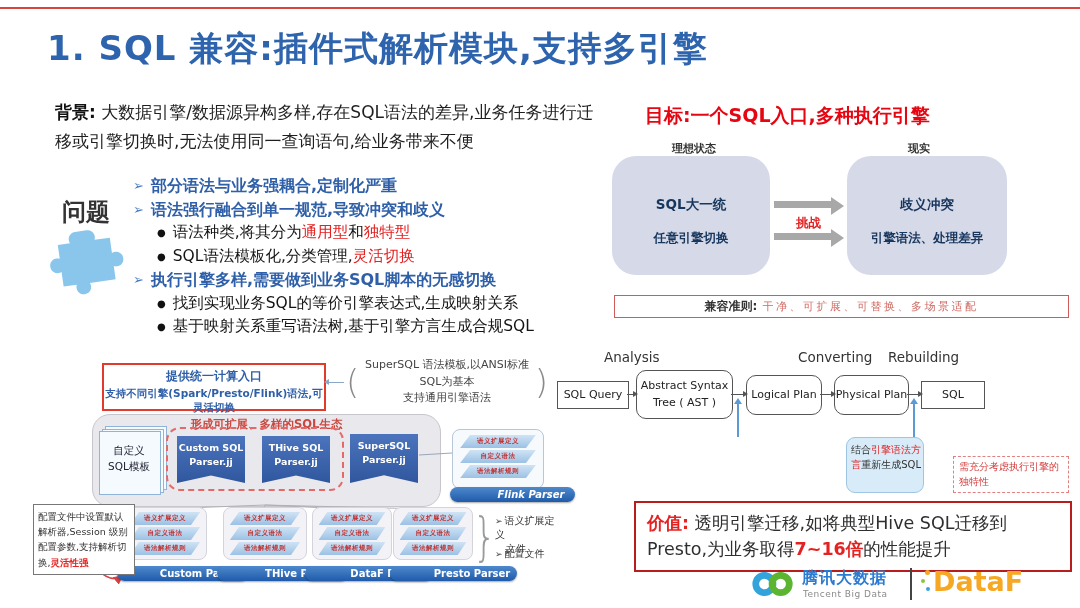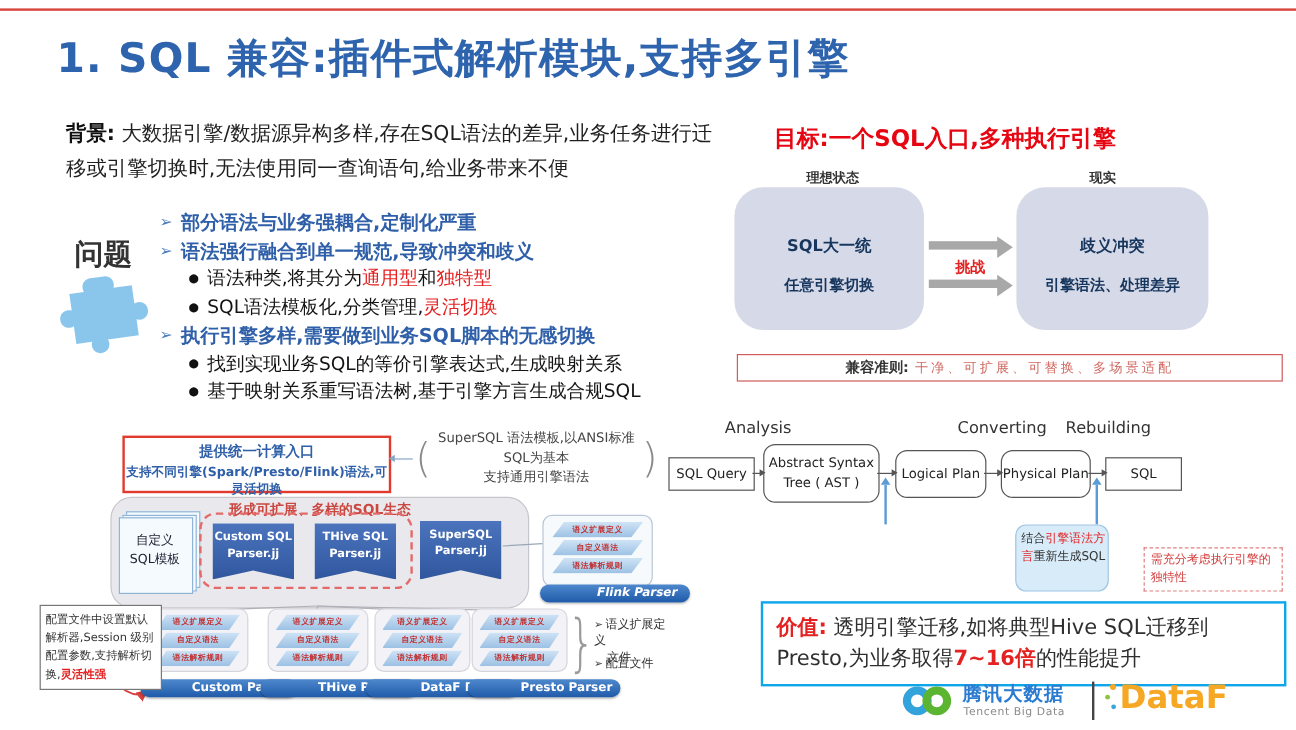--- a/index.html
+++ b/index.html
@@ -40,21 +40,21 @@
   .fa{border-top:1.2px solid #555;}
   .fa:after{content:"";position:absolute;right:-2px;top:-4px;width:0;height:0;
             border:3.5px solid transparent;border-left:5.5px solid #555;border-right:0;}
   .ua{width:2px;background:#5b9bd5;}
   .ua:before{content:"";position:absolute;top:-6px;left:-3px;width:0;height:0;
              border:4px solid transparent;border-bottom:6px solid #5b9bd5;border-top:0;}
   .cloud{background:#d8ebf8;border:1px solid #9ec6e4;border-radius:9px;font-size:10px;line-height:1.5;
          text-align:center;padding:4px 2px;color:#333;}
   .caut{border:1px dashed #e08080;color:#d43c3c;font-size:10px;line-height:1.45;padding:3px 5px;}
   
-  .value{border:2px solid #0ea5e9;padding:7px 11px;font-size:17.5px;line-height:1.5;color:#2f2f2f;}
+  .value{border:2px solid #b91c1c;padding:7px 11px;font-size:17.5px;line-height:1.5;color:#2f2f2f;}
   
   .entry{border:2px solid #e23b2e;text-align:center;color:#2e5fa8;font-weight:bold;padding-top:3px;}
   .entry .e1{font-size:12px;} .entry .e2{font-size:10.5px;margin-top:2px;}
   .bracketnote{display:flex;align-items:center;}
   .paren{font-size:34px;font-weight:200;color:#8a8a8a;line-height:30px;}
   .bn-text{font-size:11px;color:#444;text-align:center;line-height:1.5;flex:1;}
   .la{border-top:1.2px solid #8aa7c8;}
   .la:before{content:"";position:absolute;left:-2px;top:-4px;width:0;height:0;
              border:3.5px solid transparent;border-right:5.5px solid #8aa7c8;border-left:0;}
   .gcont{background:#e9e8ed;border:1px solid #c6c6cc;border-radius:18px;}

